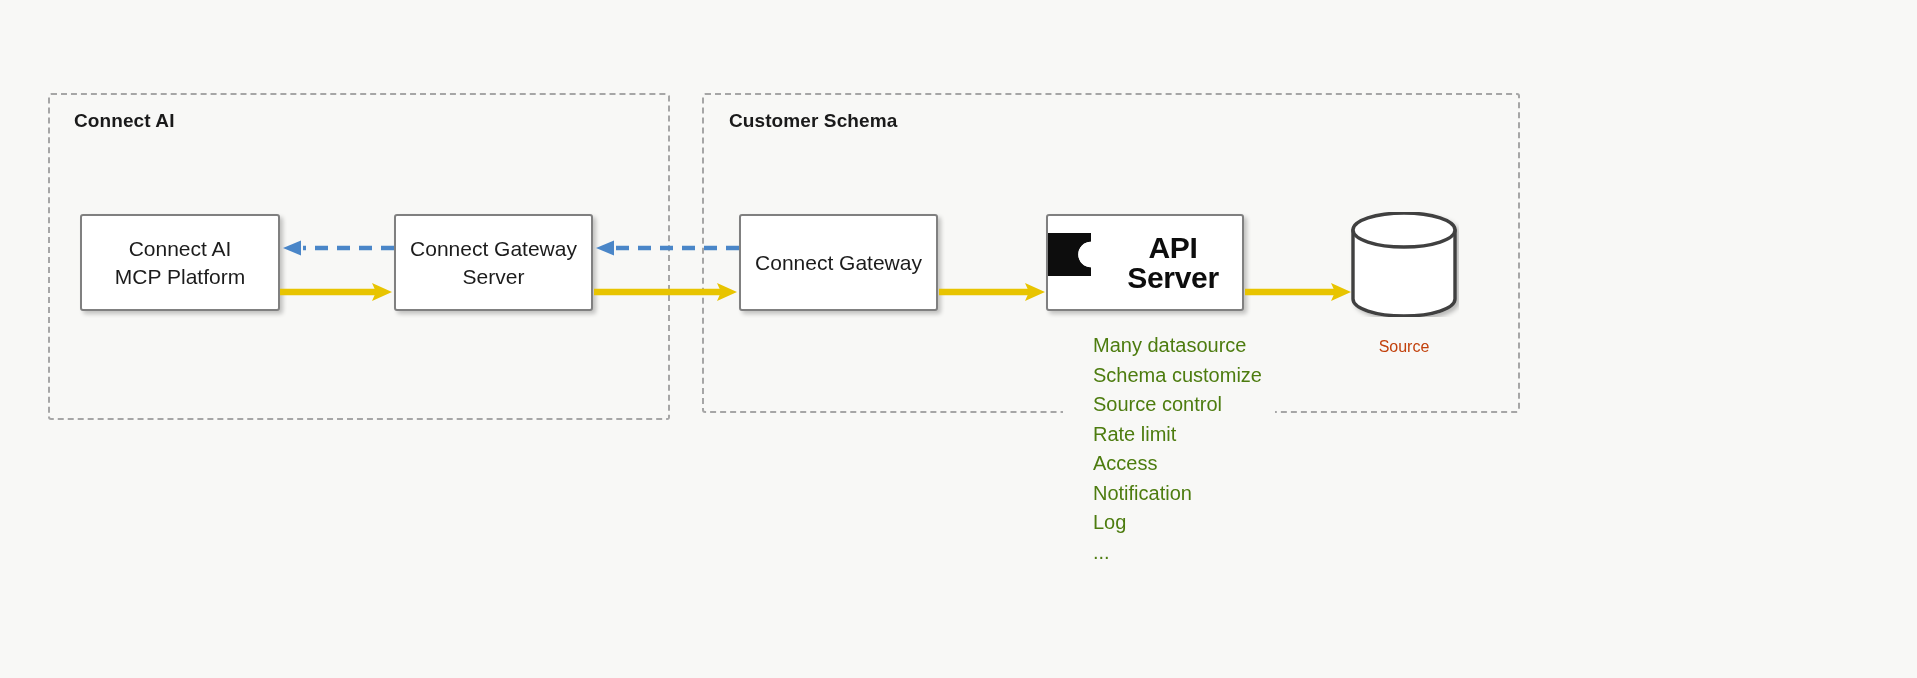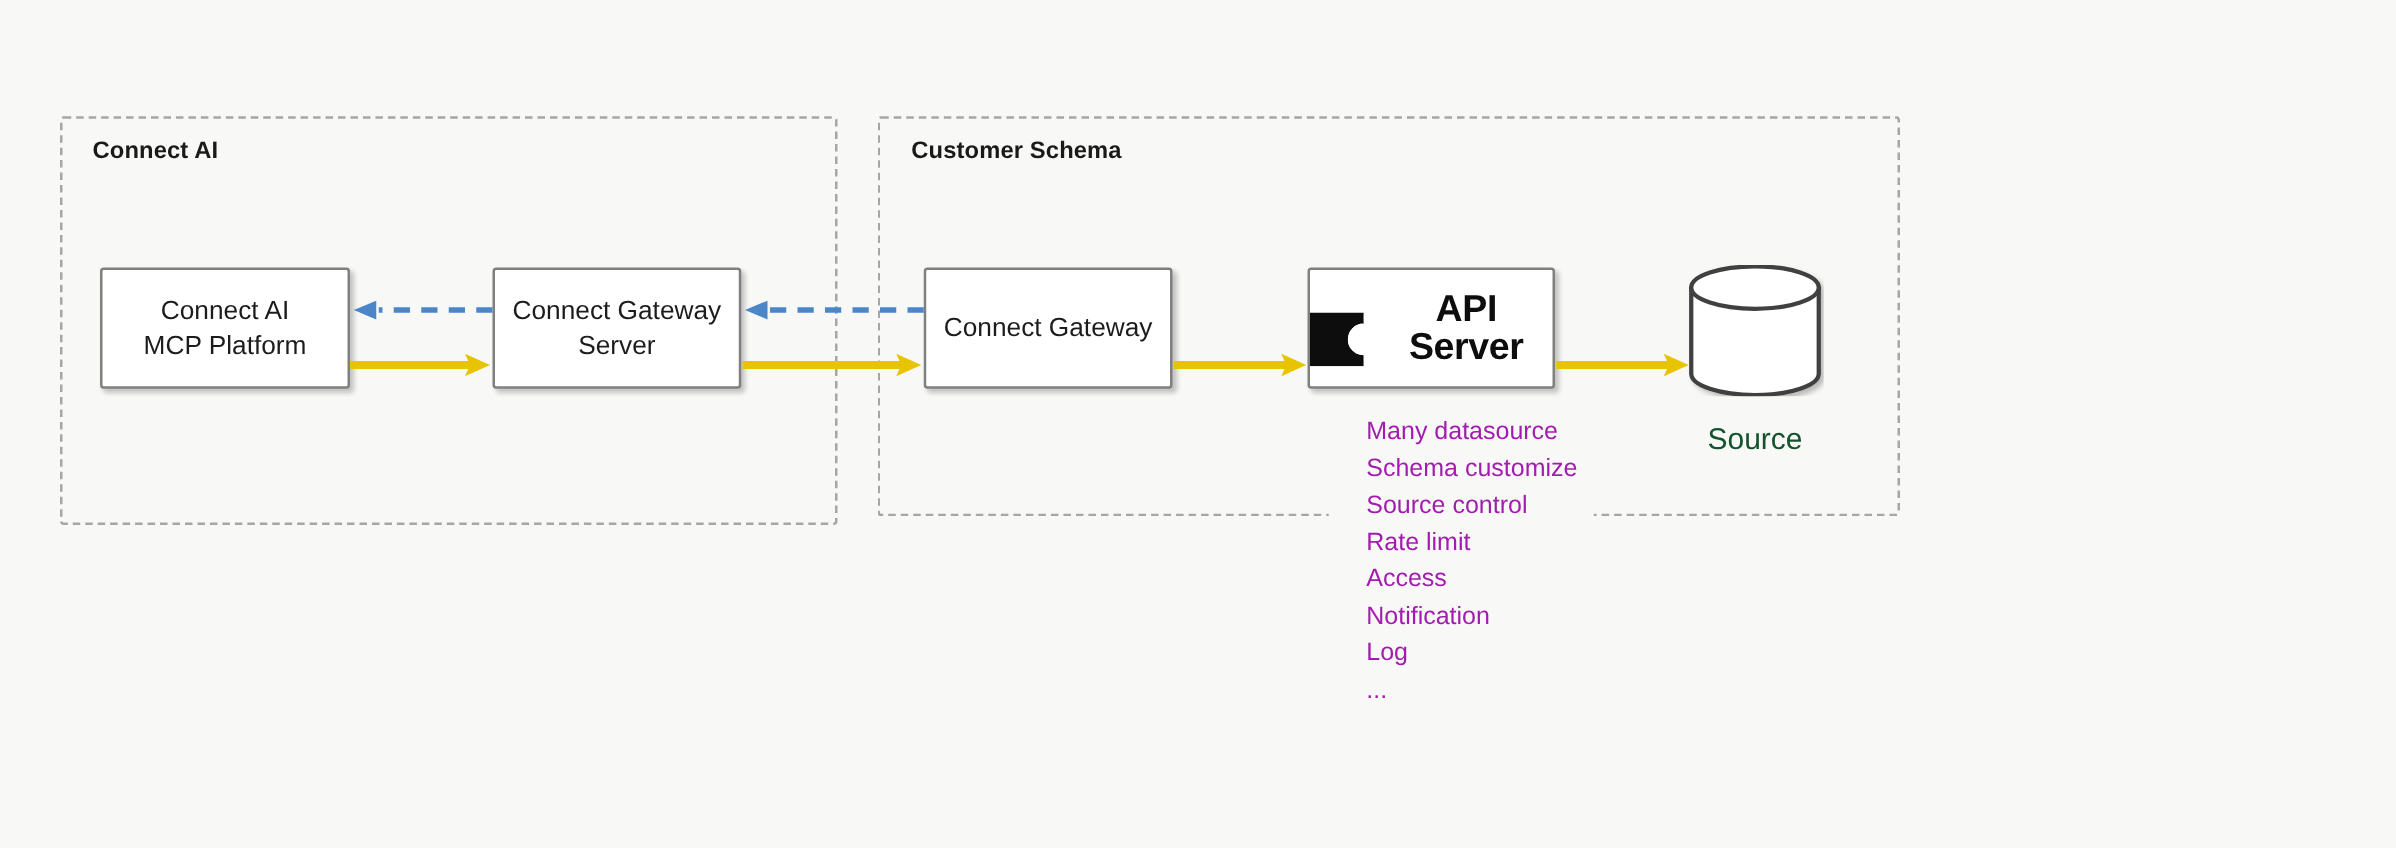--- a/index.html
+++ b/index.html
@@ -46,45 +46,45 @@
     text-align:center;
   }
   .node-label{
     font-size:21px;
     color:#1c1c1c;
     line-height:1.3;
     white-space:pre-line;
   }
 
   
-  .logo-lockup{display:flex;align-items:flex-end;gap:13px;}
+  .logo-lockup{display:flex;align-items:flex-start;gap:13px;}
   .logo-mark{width:43px;height:43px;flex:none;display:block;}
   .logo-text{
     font-size:30px;font-weight:bold;color:#0d0d0d;
     letter-spacing:-.3px;line-height:1;
   }
 
   
   .arrow{position:absolute;height:22px;}
   .arrow svg{display:block;overflow:visible;}
 
   
   .cylinder{position:absolute;}
   .cylinder svg{display:block;}
   .cyl-label{
     position:absolute;
-    font-size:24px;color:#14532d;text-align:center;
+    font-size:16px;color:#c2410c;text-align:center;
     width:100%;left:0;white-space:nowrap;
   }
 
   
   .feature-list{
     position:absolute;
     font-size:20px;
-    color:#a21caf;
+    color:#4d7c0f;
     line-height:29.5px;
   }
   .feature-list div{white-space:nowrap;}
 </style>
 </head>
 <body>
 
 <div id="stage">
 
   <div class="group" style="left:48px;top:93px;width:622px;height:327px;"></div>

